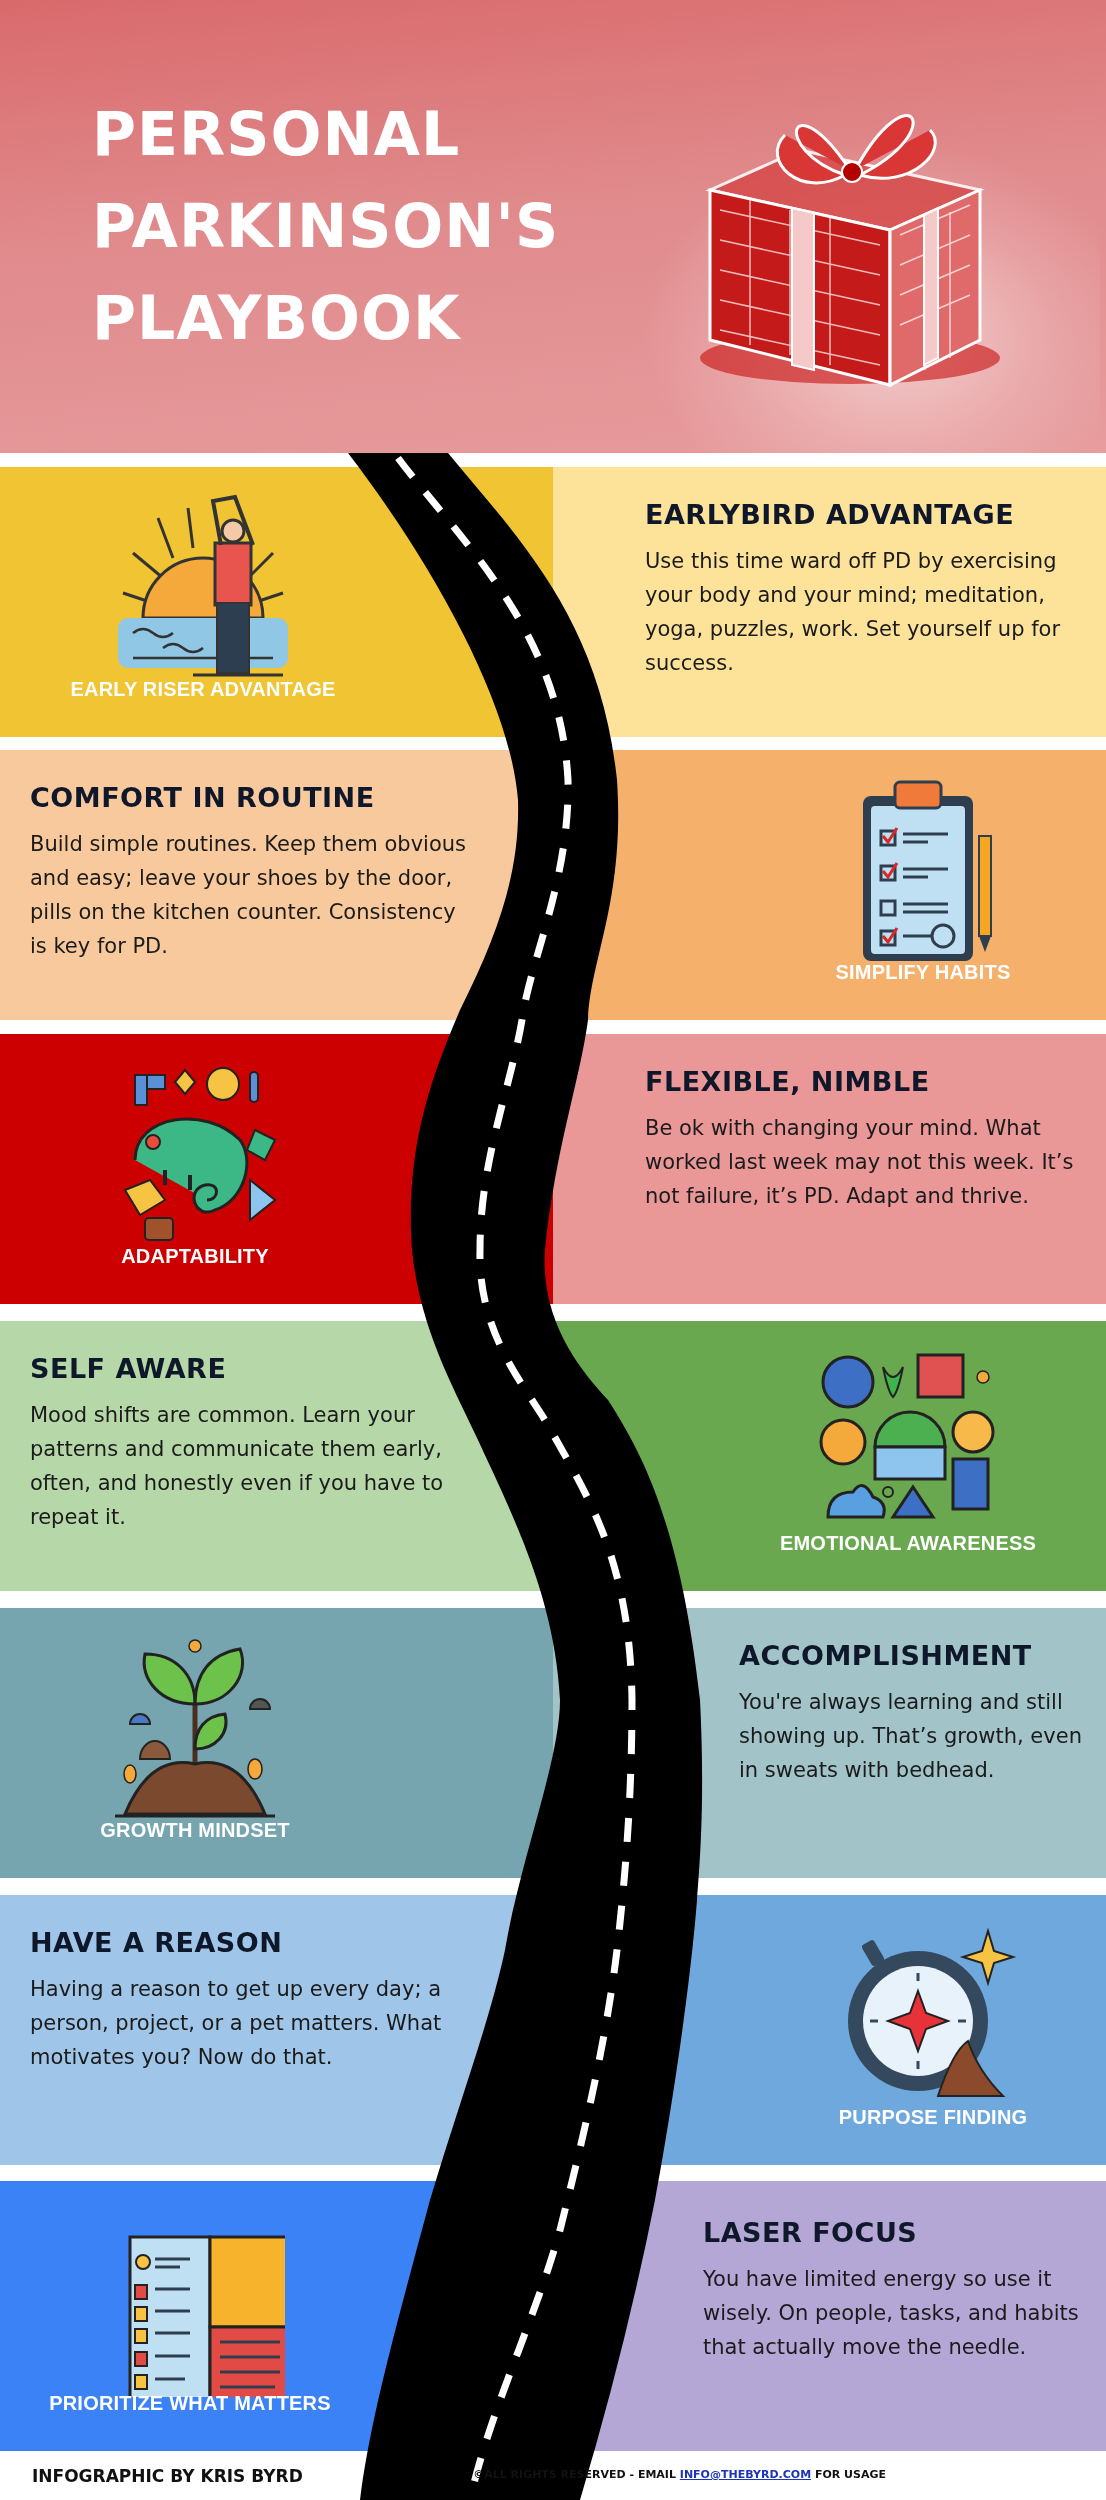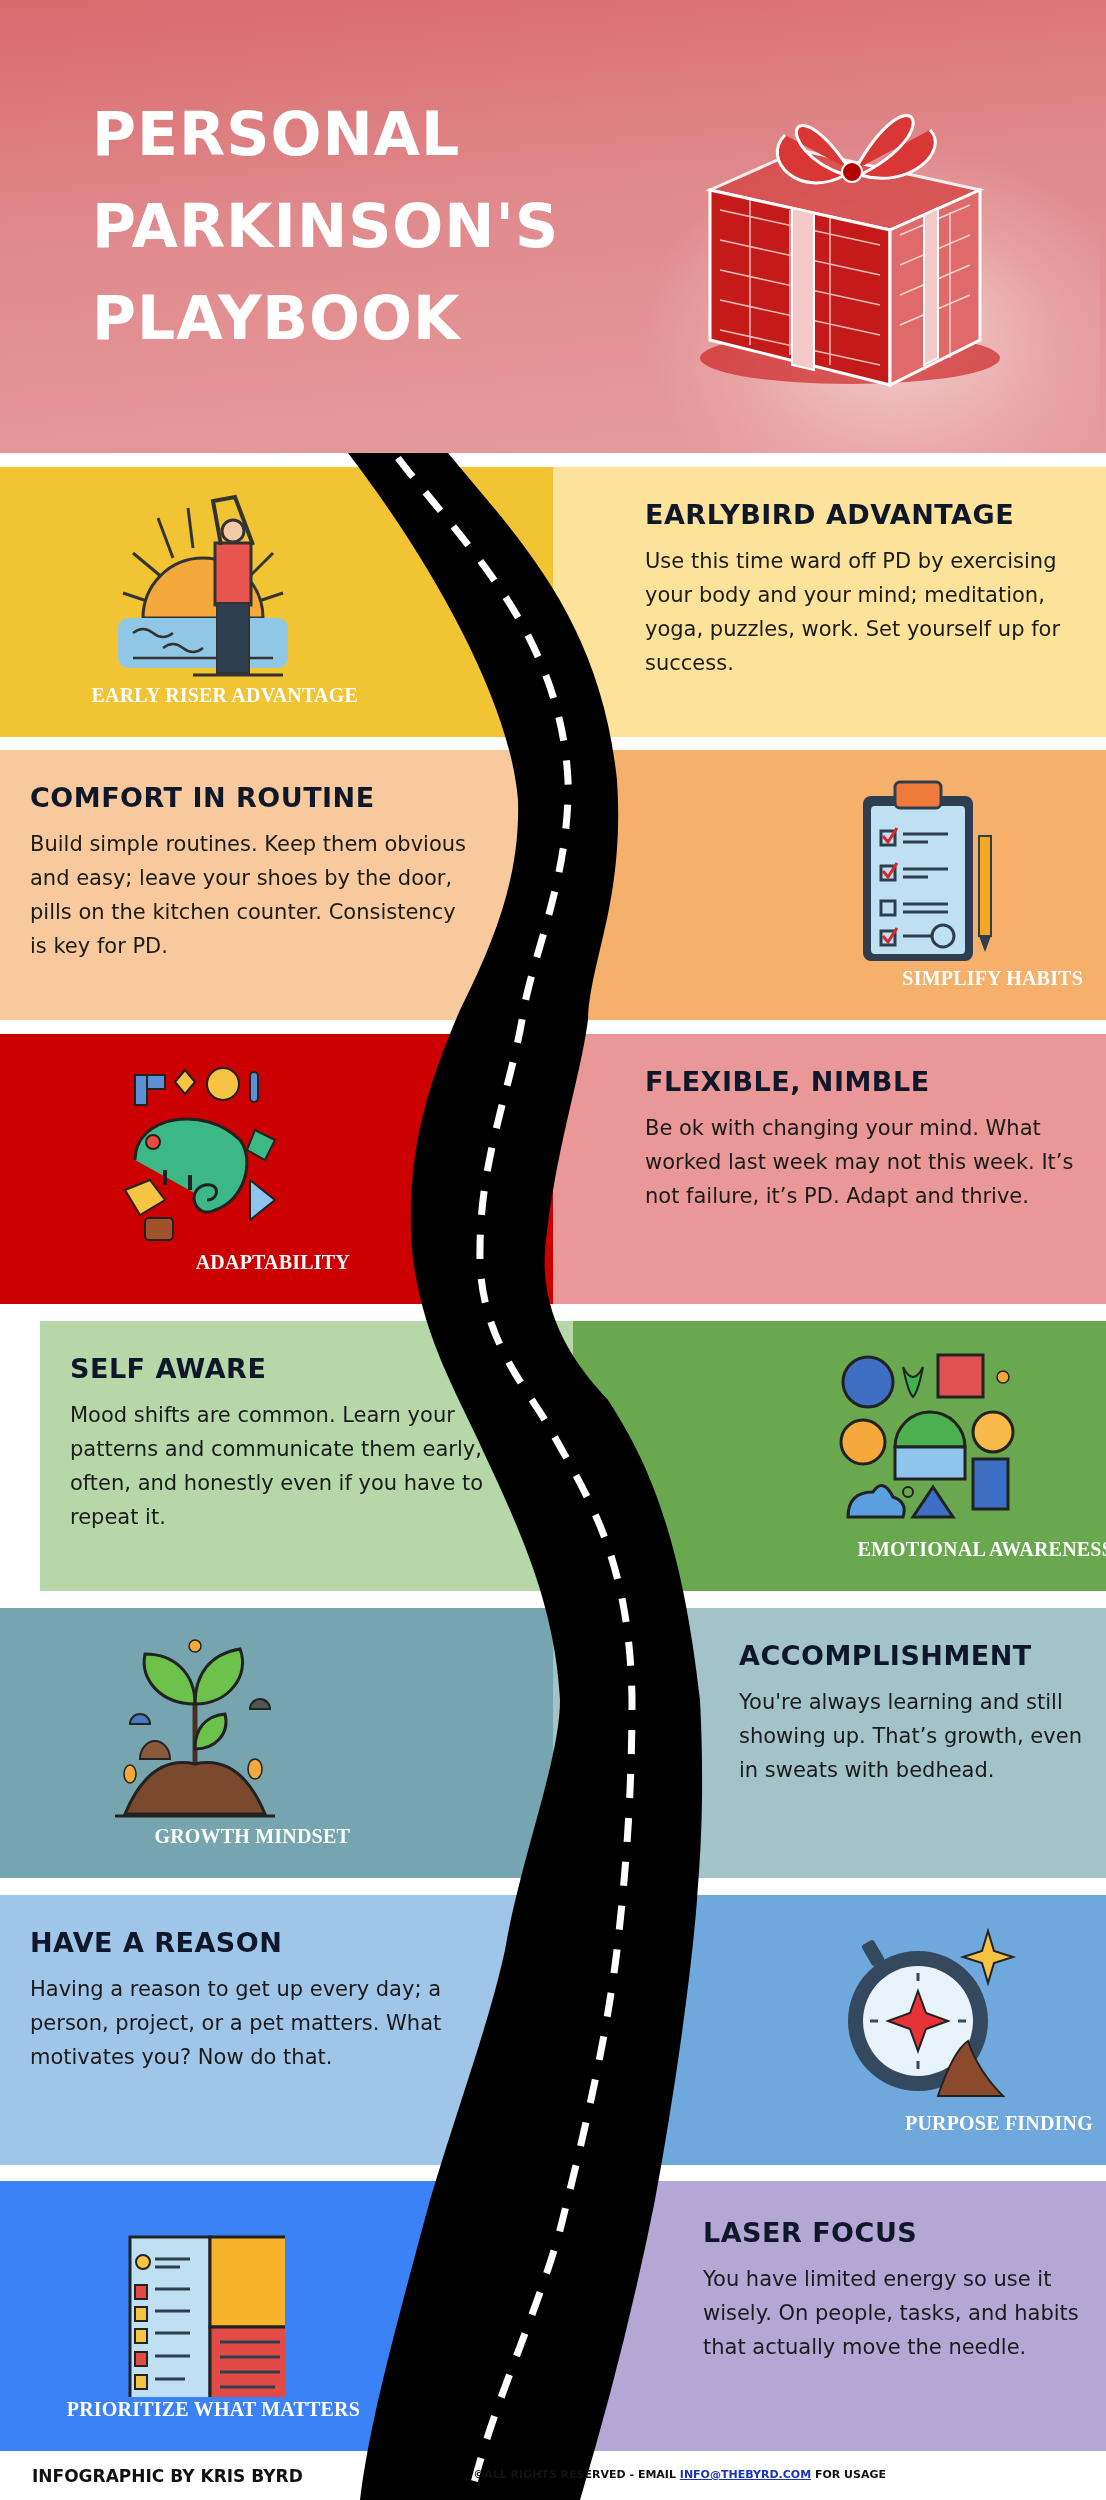--- a/index.html
+++ b/index.html
@@ -36,22 +36,22 @@
     font-size: 27px; color: #0f172a; letter-spacing: 0.5px; white-space: nowrap;
   }
   .body-text {
     font-family: "DejaVu Sans", sans-serif; font-size: 21px;
     line-height: 34px; color: #1b1b1b; margin-top: 14px;
   }
   .text-block { position: absolute; top: 30px; }
   .icon-block { position: absolute; top: 0; height: 100%; display: flex; flex-direction: column; align-items: center; }
   .icon-block svg { margin-top: 26px; }
   .icon-label {
-    position: absolute; bottom: 30px; left: 0; right: 0; text-align: right;
-    font-family: Liberation Serif, serif; font-weight: bold; font-size: 20px;
+    position: absolute; bottom: 36px; left: 0; right: 0; text-align: center;
+    font-family: Liberation Sans, sans-serif; font-weight: bold; font-size: 20px;
     color: #ffffff; letter-spacing: 0.2px; white-space: nowrap;
   }
 
   .road { position: absolute; left: 0; top: 0; width: 1106px; height: 2500px; z-index: 5; pointer-events: none; }
 
   .footer { position: absolute; left: 0; top: 2450px; width: 910px; height: 50px; }
   .footer .credit {
     position: absolute; left: 32px; top: 16px; font-weight: bold; font-size: 17px; color: #111; white-space: nowrap;
   }
   .footer .rights {
@@ -182,21 +182,21 @@
   </div>
   <div class="half r" style="background:#e99797;">
     <div class="text-block" style="left:92px; width:440px; top:32px;">
       <div class="heading">FLEXIBLE, NIMBLE</div>
       <div class="body-text">Be ok with changing your mind. What worked last week may not this week. It’s not failure, it’s PD. Adapt and thrive.</div>
     </div>
   </div>
 </div>
 
 <div class="band" style="top:1321px;">
-  <div class="half l" style="background:#b6d7a8;margin-left:40px;">
+  <div class="half l" style="background:#b6d7a8;">
     <div class="text-block" style="left:30px; width:440px; top:32px;">
       <div class="heading">SELF AWARE</div>
       <div class="body-text">Mood shifts are common. Learn your patterns and communicate them early, often, and honestly even if you have to repeat it.</div>
     </div>
   </div>
   <div class="half r" style="background:#6aa84f;">
     <div class="icon-block" style="left:170px; width:370px;">
       <svg width="190" height="190" viewBox="0 0 190 190">
         <circle cx="35" cy="35" r="25" fill="#3d6fc4" stroke="#222" stroke-width="3"></circle>
         <path d="M70,20 q10,20 20,0 q-5,25 -10,30 q-5,-5 -10,-30" fill="#3cb54a" stroke="#222" stroke-width="2"></path>

